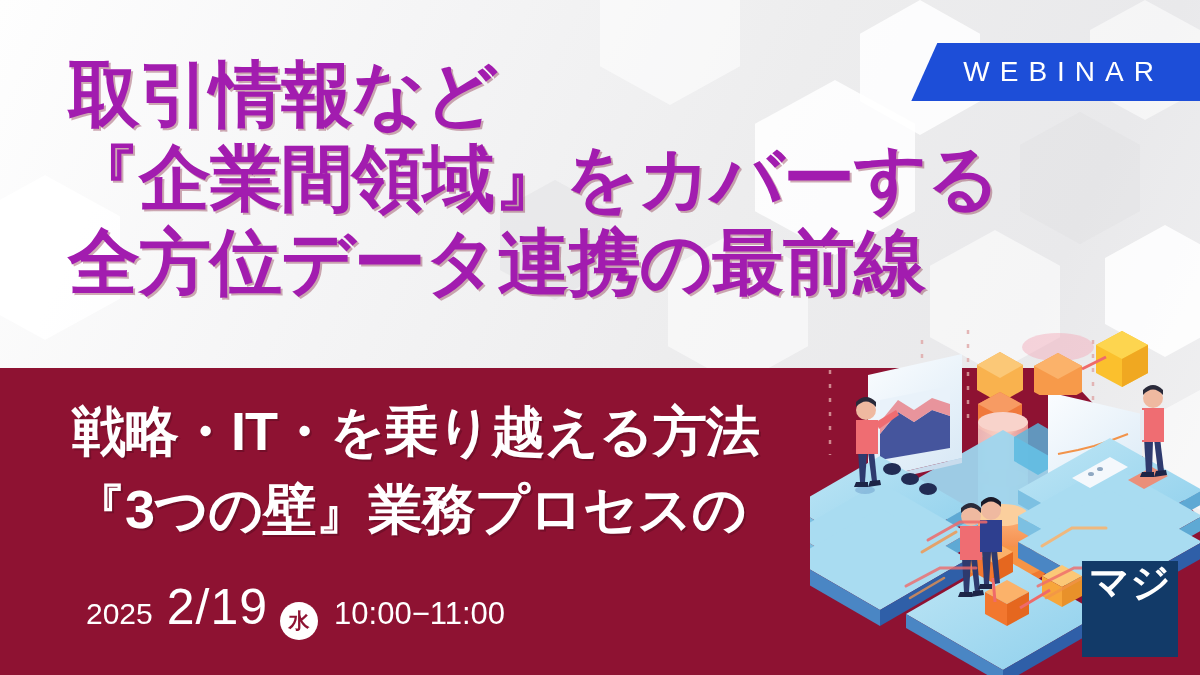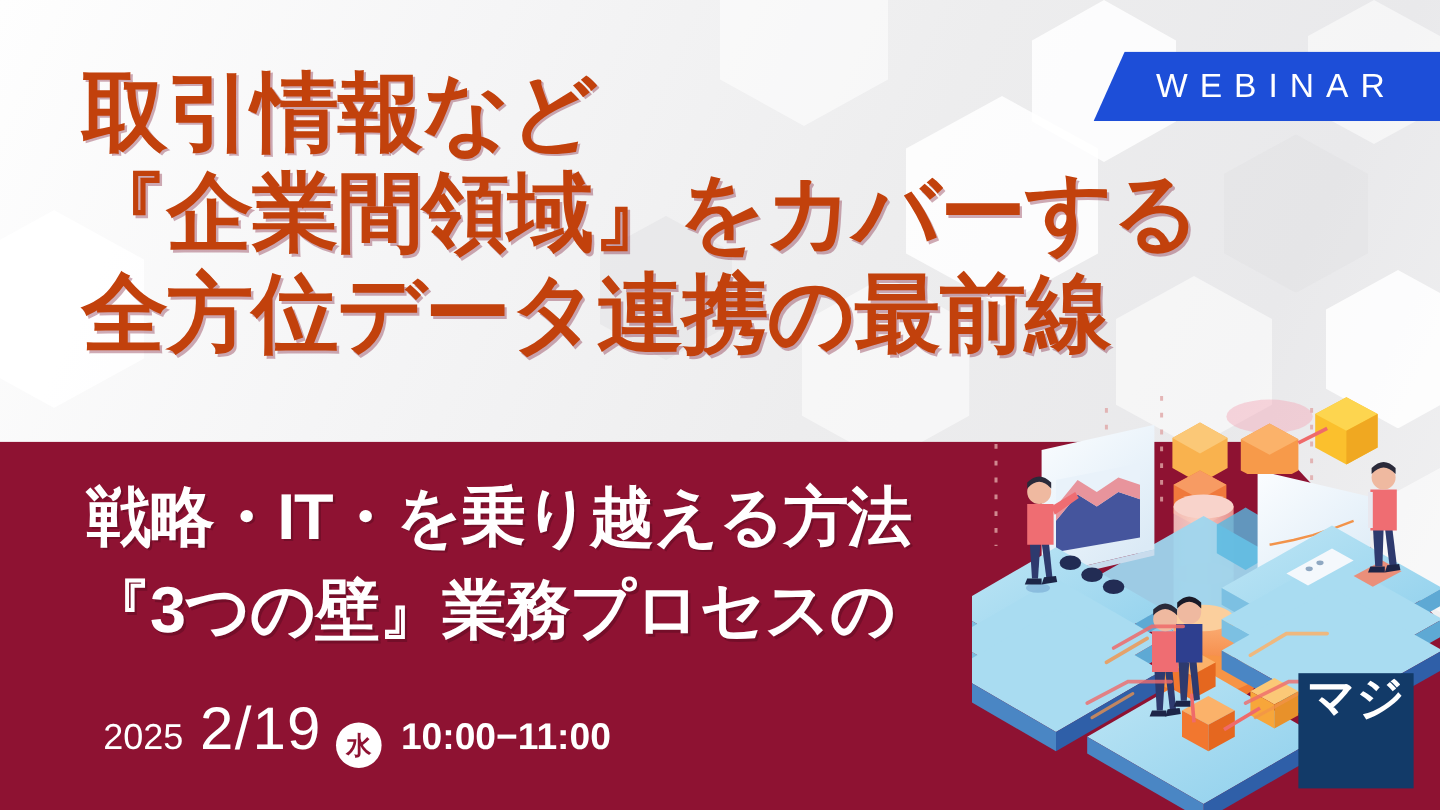--- a/index.html
+++ b/index.html
@@ -64,21 +64,21 @@
   }
 
   
   .headline {
     position: absolute;
     left: 68px;
     top: 52px;
     width: 1000px;
   }
   .headline-line {
-    color: #c2410c;
+    color: #a21caf;
     font-size: 72px;
     line-height: 84px;
     font-weight: 700;
     letter-spacing: -1px;
     white-space: nowrap;
     text-shadow: 2px 2px 0 rgba(120,14,42,.35);
   }
 
   
   .subtitle {
@@ -124,21 +124,21 @@
     font-weight: 700;
     display: inline-flex;
     align-items: center;
     justify-content: center;
     margin-left: 12px;
     position: relative;
     top: 4px;
   }
   .date-time {
     font-size: 31px;
-    font-weight: 700;
+    font-weight: 400;
     margin-left: 16px;
     letter-spacing: 0px;
     margin-top: 17px;
   }
 
   
   .logo {
     position: absolute;
     right: 22px;
     bottom: 18px;

